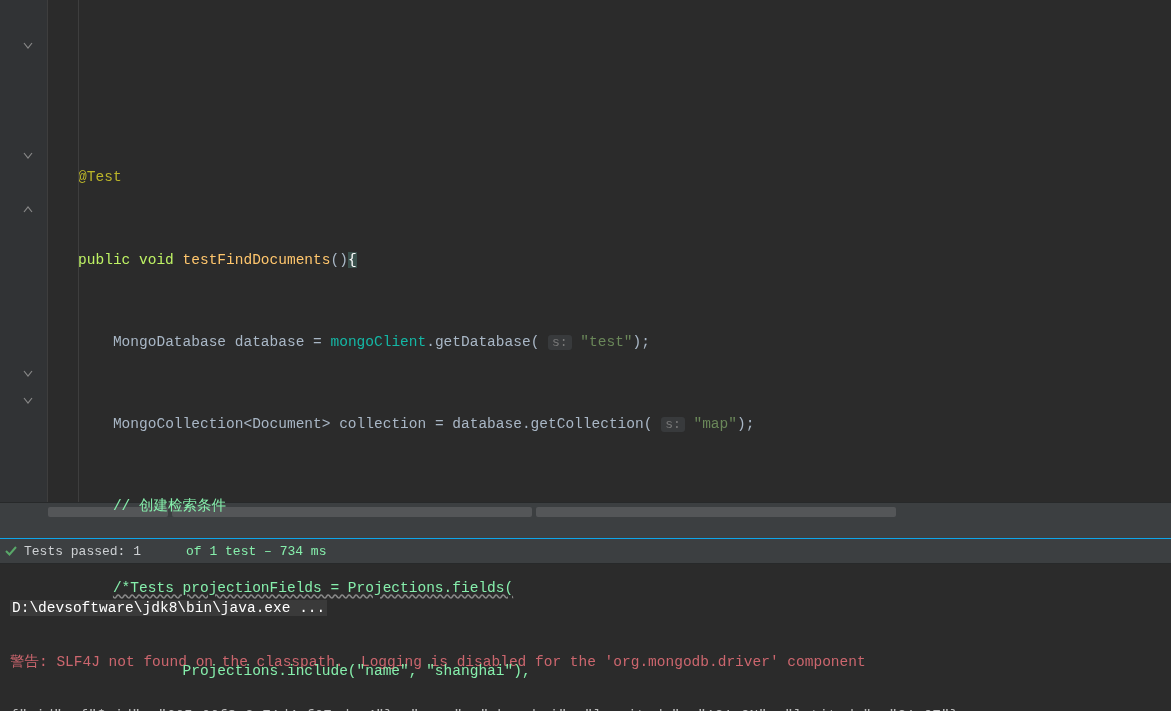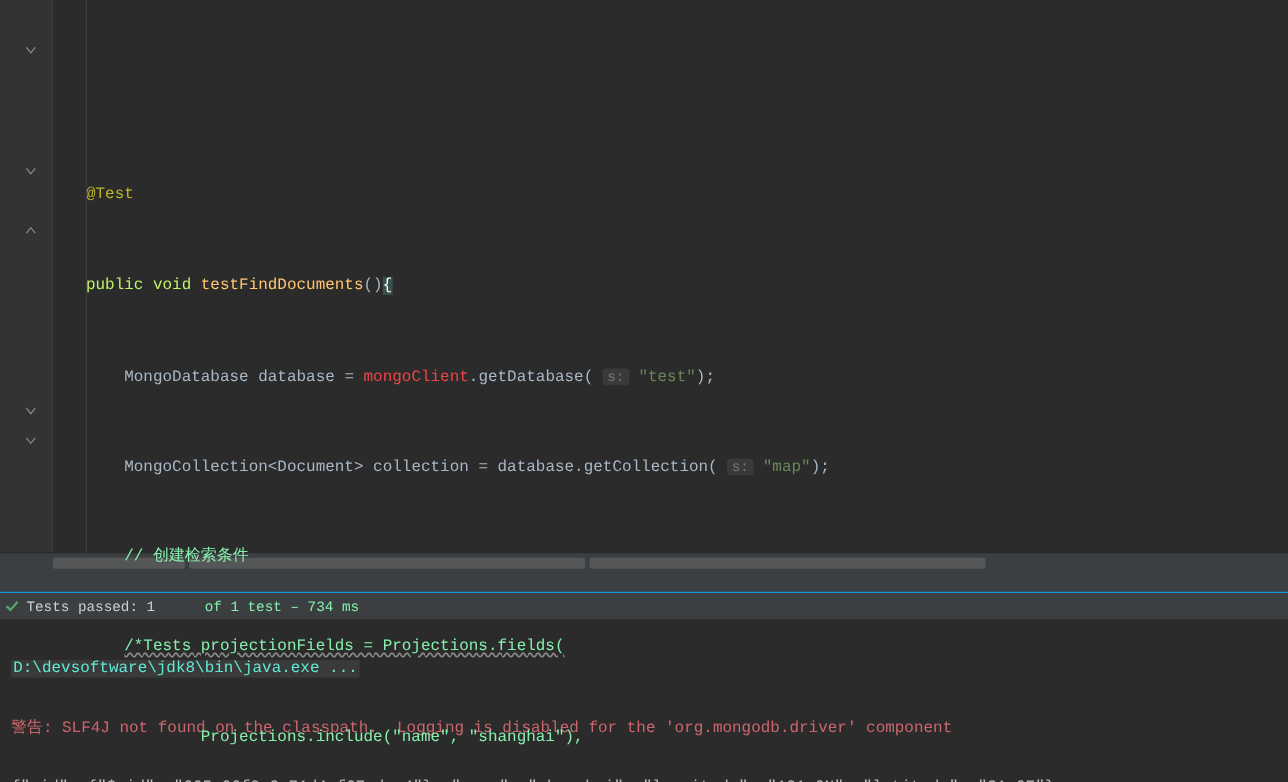--- a/index.html
+++ b/index.html
@@ -42,21 +42,21 @@
   }
   .code-line { height: 27.4px; }
   .indent-guide {
     position: absolute;
     top: 0;
     bottom: 0;
     border-left: 1px solid #3e3e3e;
   }
   .kw-orange { color: #bef264; }
   .kw-yellow { color: #ffc66d; }
-  .kw-purple { color: #ef4444; }
+  .kw-purple { color: #14b8a6; }
   .kw-olive { color: #bbb529; }
   .kw-green { color: #6a8759; }
   .kw-grey { color: #86efac; }
   .kw-hint { color: #787878; background: #383a3c; padding: 0 4px; border-radius: 3px; font-size: 13px; }
   .kw-brace-hl { background: #3b514d; color: #fefefe; }
   .scroll-strip {
     height: 18px;
     background: #3c3f41;
     border-top: 1px solid #27292a;
     display: flex;
@@ -88,21 +88,21 @@
   }
   .test-passed { color: #cdd0d3; font-weight: 500; font-size: 13px; }
   .test-meta { color: #86efac; font-size: 13px; margin-left: 45px; }
   .console {
     background: #2b2b2b;
     padding: 4px 10px;
     line-height: 27px;
     white-space: pre;
     font-size: 14.5px;
   }
-  .con-grey { color: #5eead4; background: #3a3a3a; padding: 0 2px;}
+  .con-grey { color: #ffffff; background: #3a3a3a; padding: 0 2px;}
   .con-red { color: #cc666e; }
   .con-out { color: #bbbbbb; }
 </style>
 </head>
 <body>
 
 <div class="editor-area">
   <div class="gutter">
     <div class="gutter-icon" style="top:40px;"><svg viewBox="0 0 12 12">
           <path d="M2 3 L6 8 L10 3" stroke="#888" fill="none" stroke-width="1.2"></path>

